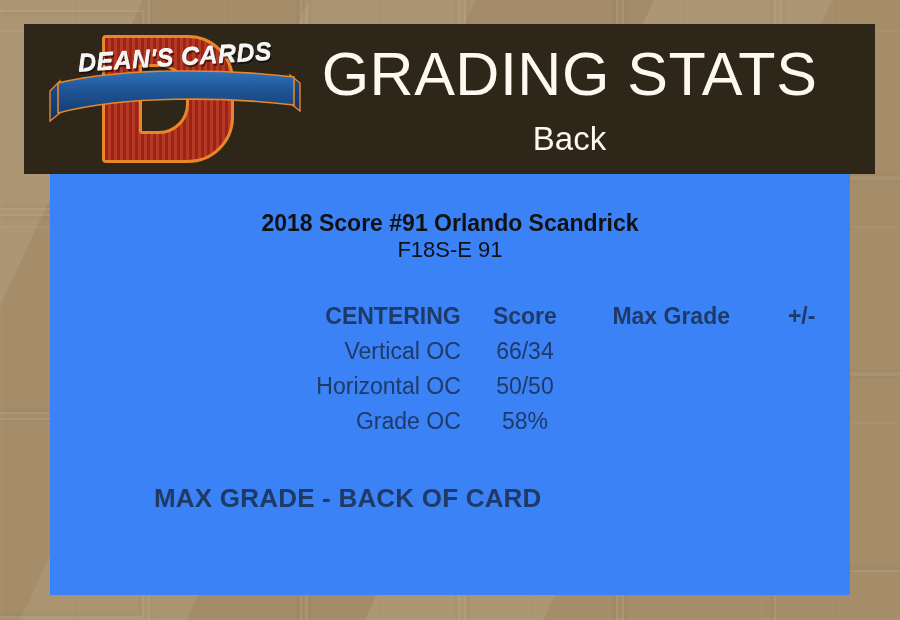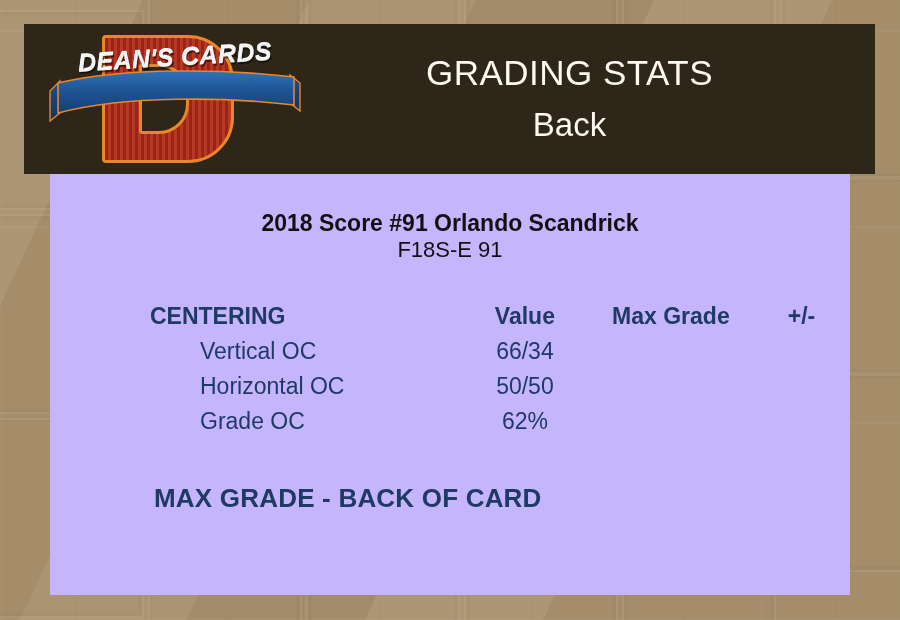--- a/index.html
+++ b/index.html
@@ -111,39 +111,39 @@
 
   
   .header-titles {
     flex: 1;
     text-align: center;
     padding-right: 40px;
     line-height: 1.05;
   }
   .header-title {
     color: #fdf9f0;
-    font-size: 35px;
+    font-size: 61px;
     font-weight: normal;
     letter-spacing: 0.5px;
   }
   .header-sub {
     color: #fdf9f0;
     font-size: 33px;
     font-weight: normal;
     margin-top: 16px;
   }
 
   
   .panel {
     position: absolute;
     left: 50px;
     top: 174px;
     width: 800px;
     height: 421px;
-    background: #c4b5fd;
+    background: #3b82f6;
     z-index: 2;
   }
 
   .card-title {
     margin-top: 36px;
     text-align: center;
     font-size: 23px;
     font-weight: bold;
     color: #111111;
   }
@@ -163,21 +163,21 @@
   }
   .stats th, .stats td {
     padding: 0;
     font-size: 23px;
     line-height: 35px;
     white-space: nowrap;
   }
   .stats th {
     font-weight: bold;
   }
-  .col-label   { width: 300px; text-align: left;   padding-left: 100px !important; }
+  .col-label   { width: 300px; text-align: right;   padding-left: 100px !important; }
   .col-value   { width: 150px; text-align: center; }
   .col-max     { width: 180px; text-align: center; }
   .col-pm      { width: 120px; text-align: center; }
 
   .stats td.col-label {
     padding-left: 150px !important;
     font-weight: normal;
   }
   .stats th.col-label {
     font-weight: bold;
@@ -241,41 +241,41 @@
 
 <div class="panel">
 
   <div class="card-title">2018 Score #91 Orlando Scandrick</div>
   <div class="card-code">F18S-E 91</div>
 
   <table class="stats">
     <thead>
       <tr>
         <th class="col-label">CENTERING</th>
-        <th class="col-value">Value</th>
+        <th class="col-value">Score</th>
         <th class="col-max">Max Grade</th>
         <th class="col-pm">+/-</th>
       </tr>
     </thead>
     <tbody>
       <tr>
         <td class="col-label">Vertical OC</td>
         <td class="col-value">66/34</td>
         <td class="col-max"></td>
         <td class="col-pm"></td>
       </tr>
       <tr>
         <td class="col-label">Horizontal OC</td>
         <td class="col-value">50/50</td>
         <td class="col-max"></td>
         <td class="col-pm"></td>
       </tr>
       <tr>
         <td class="col-label">Grade OC</td>
-        <td class="col-value">62%</td>
+        <td class="col-value">58%</td>
         <td class="col-max"></td>
         <td class="col-pm"></td>
       </tr>
     </tbody>
   </table>
 
   <div class="section-heading">MAX GRADE - BACK OF CARD</div>
 </div>
 
 </body></html>

